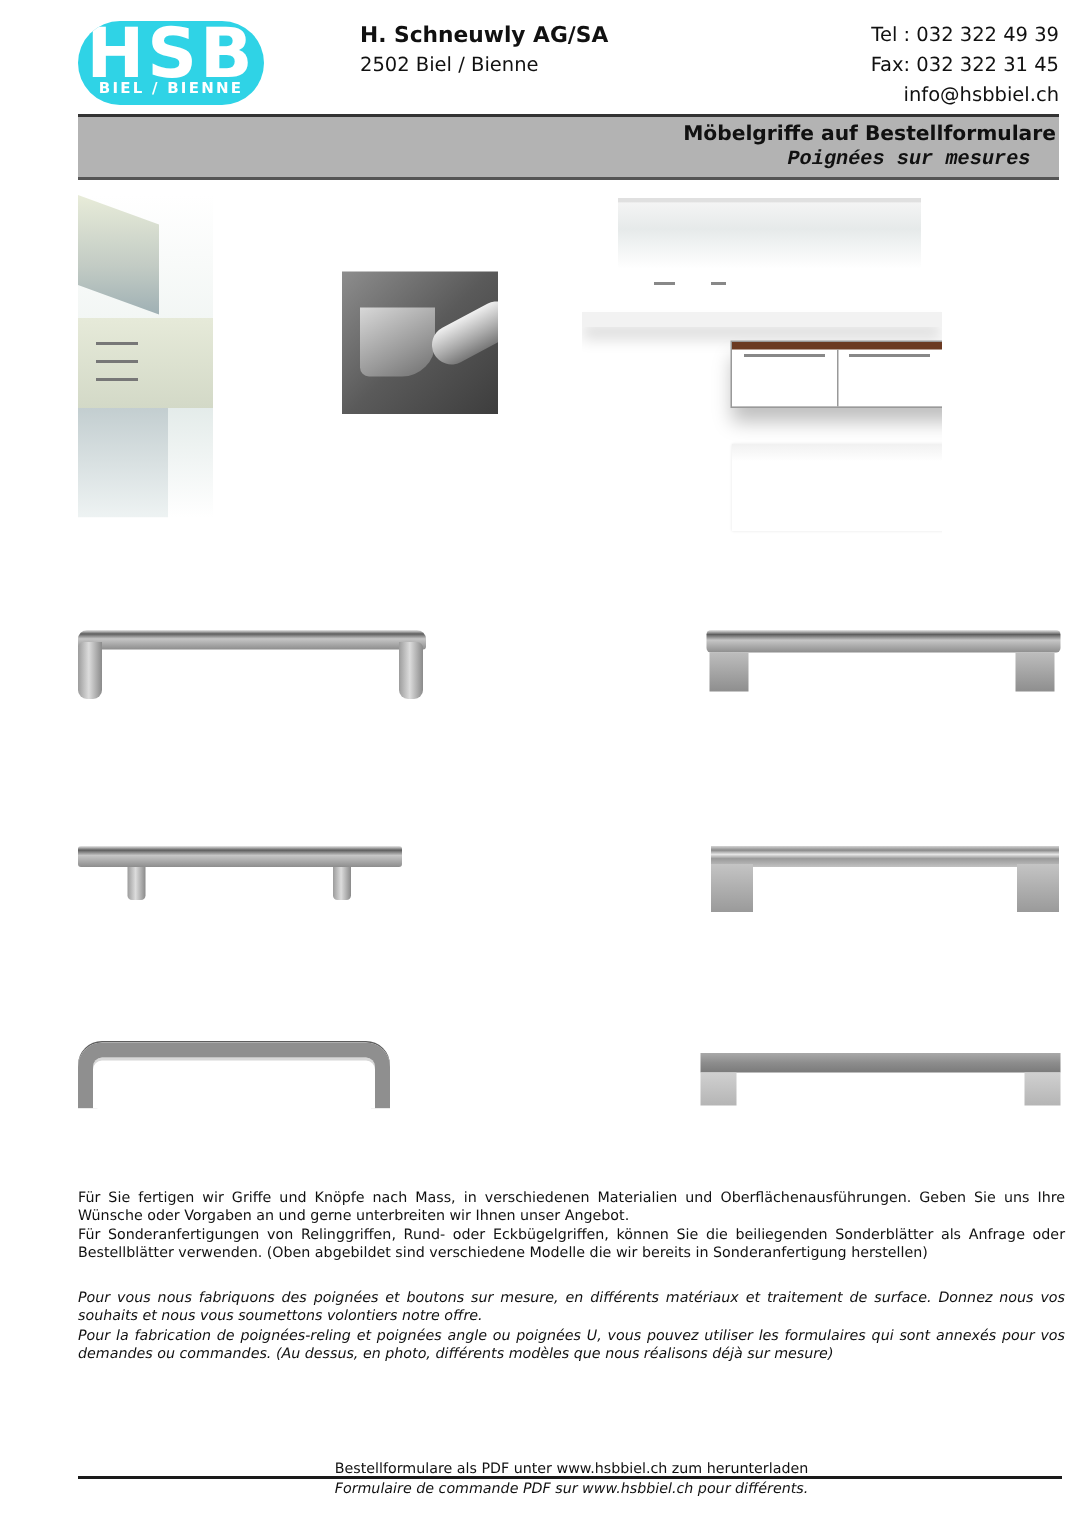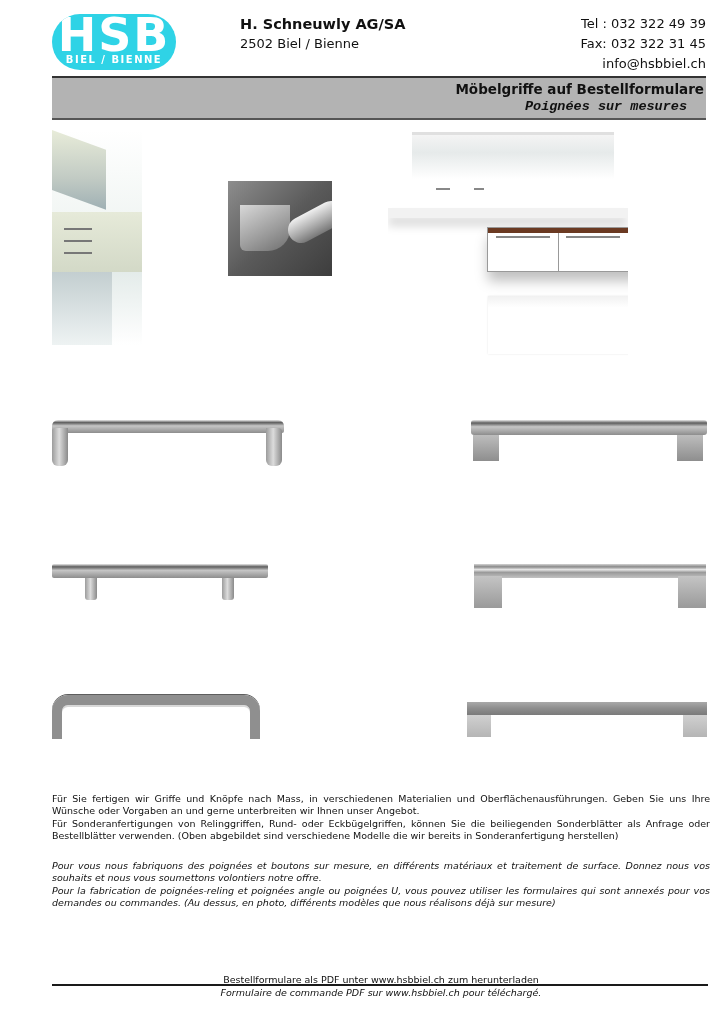--- a/index.html
+++ b/index.html
@@ -176,16 +176,16 @@
   <div>Für Sonderanfertigungen von Relinggriffen, Rund- oder Eckbügelgriffen, können Sie die beiliegenden Sonderblätter als Anfrage oder Bestellblätter verwenden. (Oben abgebildet sind verschiedene Modelle die wir bereits in Sonderanfertigung herstellen)</div>
 </div>
 
 <div class="abs para fr">
   <div>Pour vous nous fabriquons des poignées et boutons sur mesure, en différents matériaux et traitement de surface. Donnez nous vos souhaits et nous vous soumettons volontiers notre offre.</div>
   <div>Pour la fabrication de poignées-reling et poignées angle ou poignées U, vous pouvez utiliser les formulaires qui sont annexés pour vos demandes ou commandes. (Au dessus, en photo, différents modèles que nous réalisons déjà sur mesure)</div>
 </div>
 
 <div class="abs footer">
   <div>Bestellformulare als PDF unter www.hsbbiel.ch zum herunterladen</div>
-  <div class="fr">Formulaire de commande PDF sur www.hsbbiel.ch pour téléchargé.</div>
+  <div class="fr">Formulaire de commande PDF sur www.hsbbiel.ch pour différents.</div>
 </div>
 
 <div class="abs rule"></div>
 
 </body></html>

